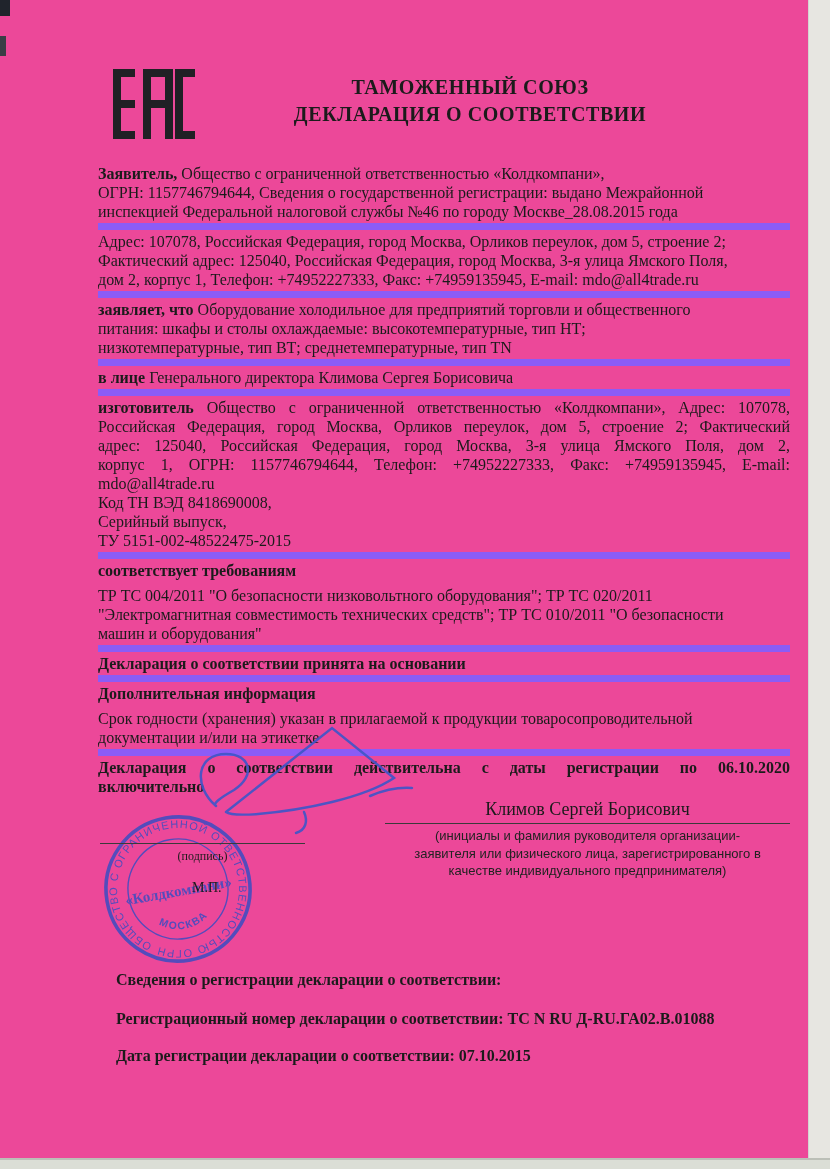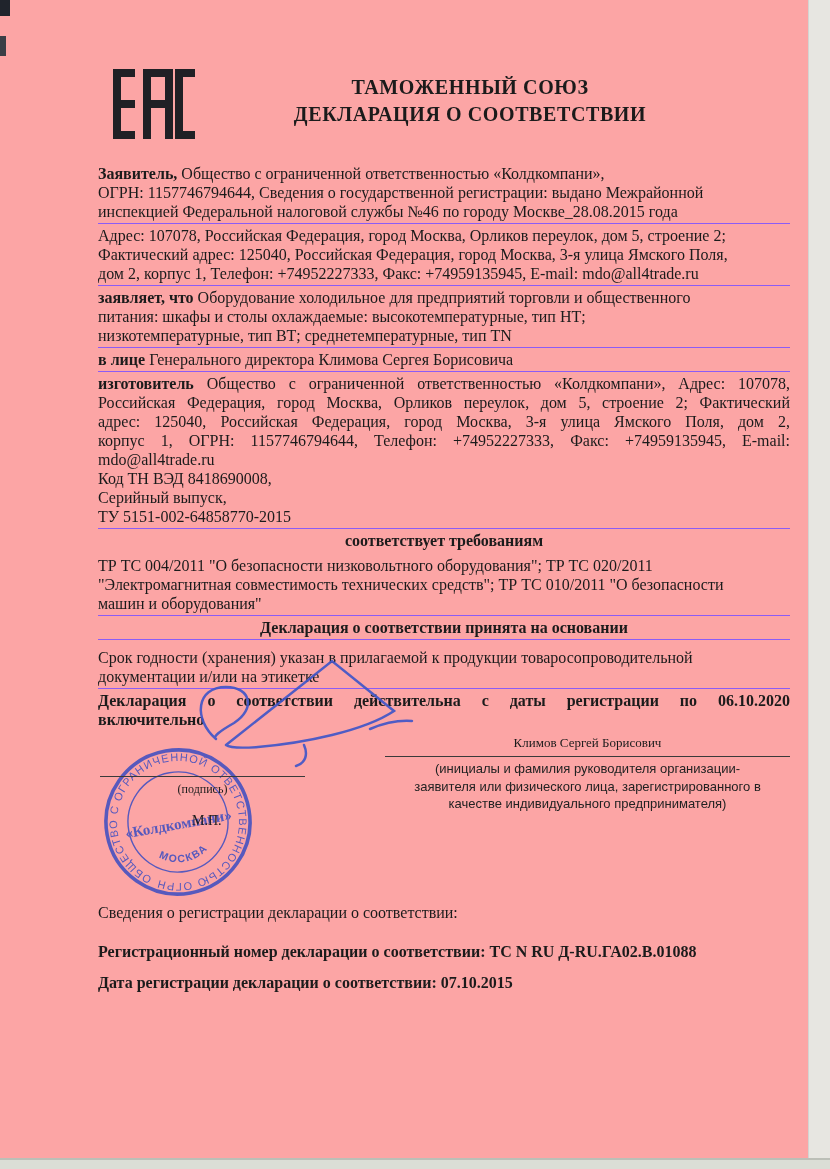--- a/index.html
+++ b/index.html
@@ -1,53 +1,53 @@
 <!DOCTYPE html>
 <html><head>
 <meta charset="utf-8">
 <style>
   html,body{margin:0;padding:0;}
   body{width:830px;height:1169px;overflow:hidden;background:#e8e7e3;
        font-family:"Liberation Serif","DejaVu Serif",serif;color:#1b1b1b;}
-  .page{position:relative;width:830px;height:1169px;background:#fca5a5;}
+  .page{position:relative;width:830px;height:1169px;background:#ec4899;}
   .scanner-strip{position:absolute;right:0;top:0;width:21px;height:100%;
        background:#e7e6e1;border-left:1px solid #d3d4d2;}
   .bottom-band{position:absolute;left:0;bottom:0;width:100%;height:9px;
        background:#dbded6;border-top:2px solid #bcbfb7;}
   .corner-mark-a{position:absolute;left:0;top:0;width:10px;height:16px;background:#20242c;}
   .corner-mark-b{position:absolute;left:0;top:36px;width:6px;height:20px;background:#3a3e46;}
 
   .eac{position:absolute;left:113px;top:69px;}
   .title{position:absolute;left:250px;top:74px;width:440px;text-align:center;
        font-weight:bold;font-size:20px;line-height:27px;letter-spacing:.6px;}
 
   .content{position:absolute;left:98px;top:162px;width:692px;
        font-size:16px;line-height:19px;}
-  .content section{border-bottom:1px solid #8b5cf6;padding:2px 0 2px;}
+  .content section{border-bottom:7px solid #8b5cf6;padding:2px 0 2px;}
   .content p{margin:0;}
   .preline{white-space:pre-line;}
   .just{text-align:justify;text-align-last:justify;}
-  .hdr{font-weight:bold;text-align:center;}
+  .hdr{font-weight:bold;}
   .gap-top{margin-top:6px !important;}
   .no-border{border-bottom:none !important;}
 
   .sig-block{position:relative;height:162px;}
   .sig-svg{position:absolute;left:10px;top:-74px;pointer-events:none;}
   .sig-line-left{position:absolute;left:2px;top:45px;width:205px;border-top:1px solid #3a3a3a;}
   .podpis{position:absolute;left:22px;top:49px;width:165px;text-align:center;font-size:12px;}
   .mp{position:absolute;left:94px;top:80px;font-size:14px;}
   .stamp{position:absolute;left:-25px;top:-14px;}
   .name-col{position:absolute;left:287px;top:0;width:405px;text-align:center;}
-  .sig-name{font-size:13px;padding-top:2px;}
+  .sig-name{font-size:18px;padding-top:2px;}
   .sig-line-right{margin-top:4px;border-top:1px solid #3a3a3a;}
   .name-caption{margin-top:3px;font-family:"Liberation Sans","DejaVu Sans",sans-serif;
        font-size:13px;line-height:17.5px;color:#222;}
 
   .reg{margin-top:10px;}
-  .reg p{margin:0;font-weight:normal;}
+  .reg p{margin:18px;font-weight:bold;}
   .reg .r1{margin-top:4px;}
   .reg .r2{margin-top:20px;}
   .reg .r3{margin-top:12px;}
 </style>
 </head>
 <body>
 
 <div class="page">
   <div class="scanner-strip"></div>
   <div class="corner-mark-a"></div>
@@ -99,35 +99,36 @@
     </section>
 
     <section>
       <p class="preline just"><b>изготовитель</b><span> Общество с ограниченной ответственностью «Колдкомпани», Адрес: 107078,
 Российская Федерация, город Москва, Орликов переулок, дом 5, строение 2; Фактический
 адрес: 125040, Российская Федерация, город Москва, 3-я улица Ямского Поля, дом 2,
 корпус 1, ОГРН: 1157746794644, Телефон: +74952227333, Факс: +74959135945, E-mail:
 mdo@all4trade.ru</span></p>
       <p class="preline">Код ТН ВЭД 8418690008,
 Серийный выпуск,
-ТУ 5151-002-64858770-2015</p>
+ТУ 5151-002-48522475-2015</p>
     </section>
 
     <section>
       <p class="hdr">соответствует требованиям</p>
       <p class="preline gap-top">ТР ТС 004/2011 "О безопасности низковольтного оборудования"; ТР ТС 020/2011
 "Электромагнитная совместимость технических средств"; ТР ТС 010/2011 "О безопасности
 машин и оборудования"</p>
     </section>
 
     <section>
       <p class="hdr">Декларация о соответствии принята на основании</p>
     </section>
 
     <section>
+      <p class="hdr">Дополнительная информация</p>
       <p class="preline gap-top">Срок годности (хранения) указан в прилагаемой к продукции товаросопроводительной
 документации и/или на этикетке</p>
     </section>
 
     <section class="no-border">
       <p class="preline hdr just">Декларация о соответствии  действительна с даты регистрации по 06.10.2020
 включительно</p>
     </section>
 
     <div class="sig-block">

